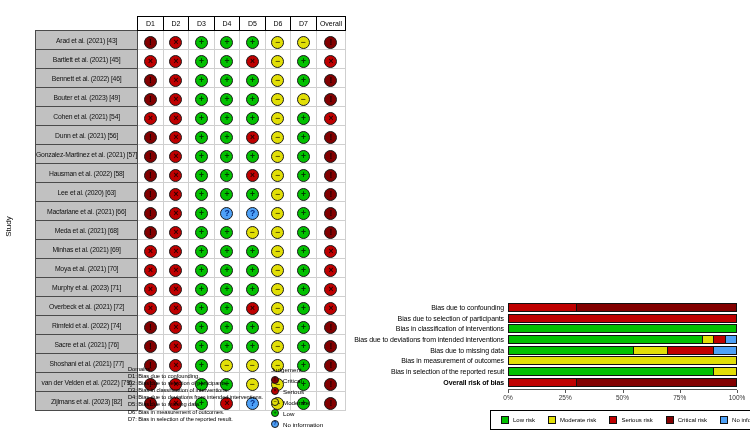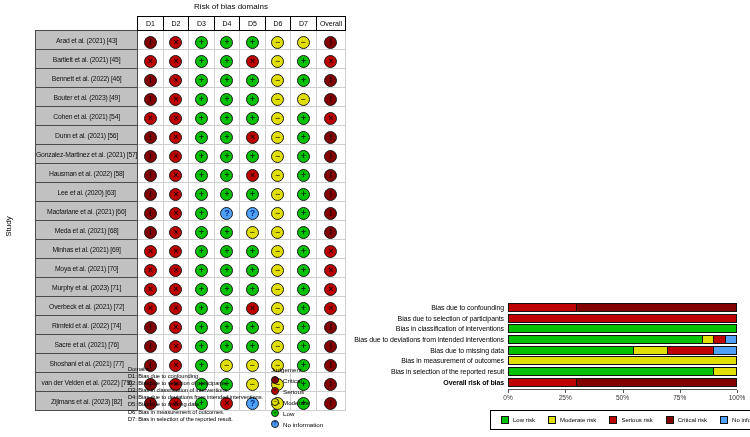--- a/index.html
+++ b/index.html
@@ -54,21 +54,20 @@
                 gap: 13px; border: 1px solid #000; background: #fff; padding: 5px 10px; }
   .bl-item { display: flex; align-items: center; gap: 4px; }
   .bl-swatch { width: 8px; height: 8px; border: 1px solid #111; flex: none; }
   .bl-label { font-size: 6px; color: #000; white-space: nowrap; }
 </style>
 </head>
 <body>
 
 <div id="canvas">
 
-  <div id="tl-title">Risk of bias domains</div>
   <div id="tl-study-label">Study</div>
 
   <table id="tl-table">
     <thead>
       <tr>
         <th class="corner-cell"></th>
       <th class="col-header">D1</th>
           <th class="col-header">D2</th>
           <th class="col-header">D3</th>
           <th class="col-header">D4</th>

